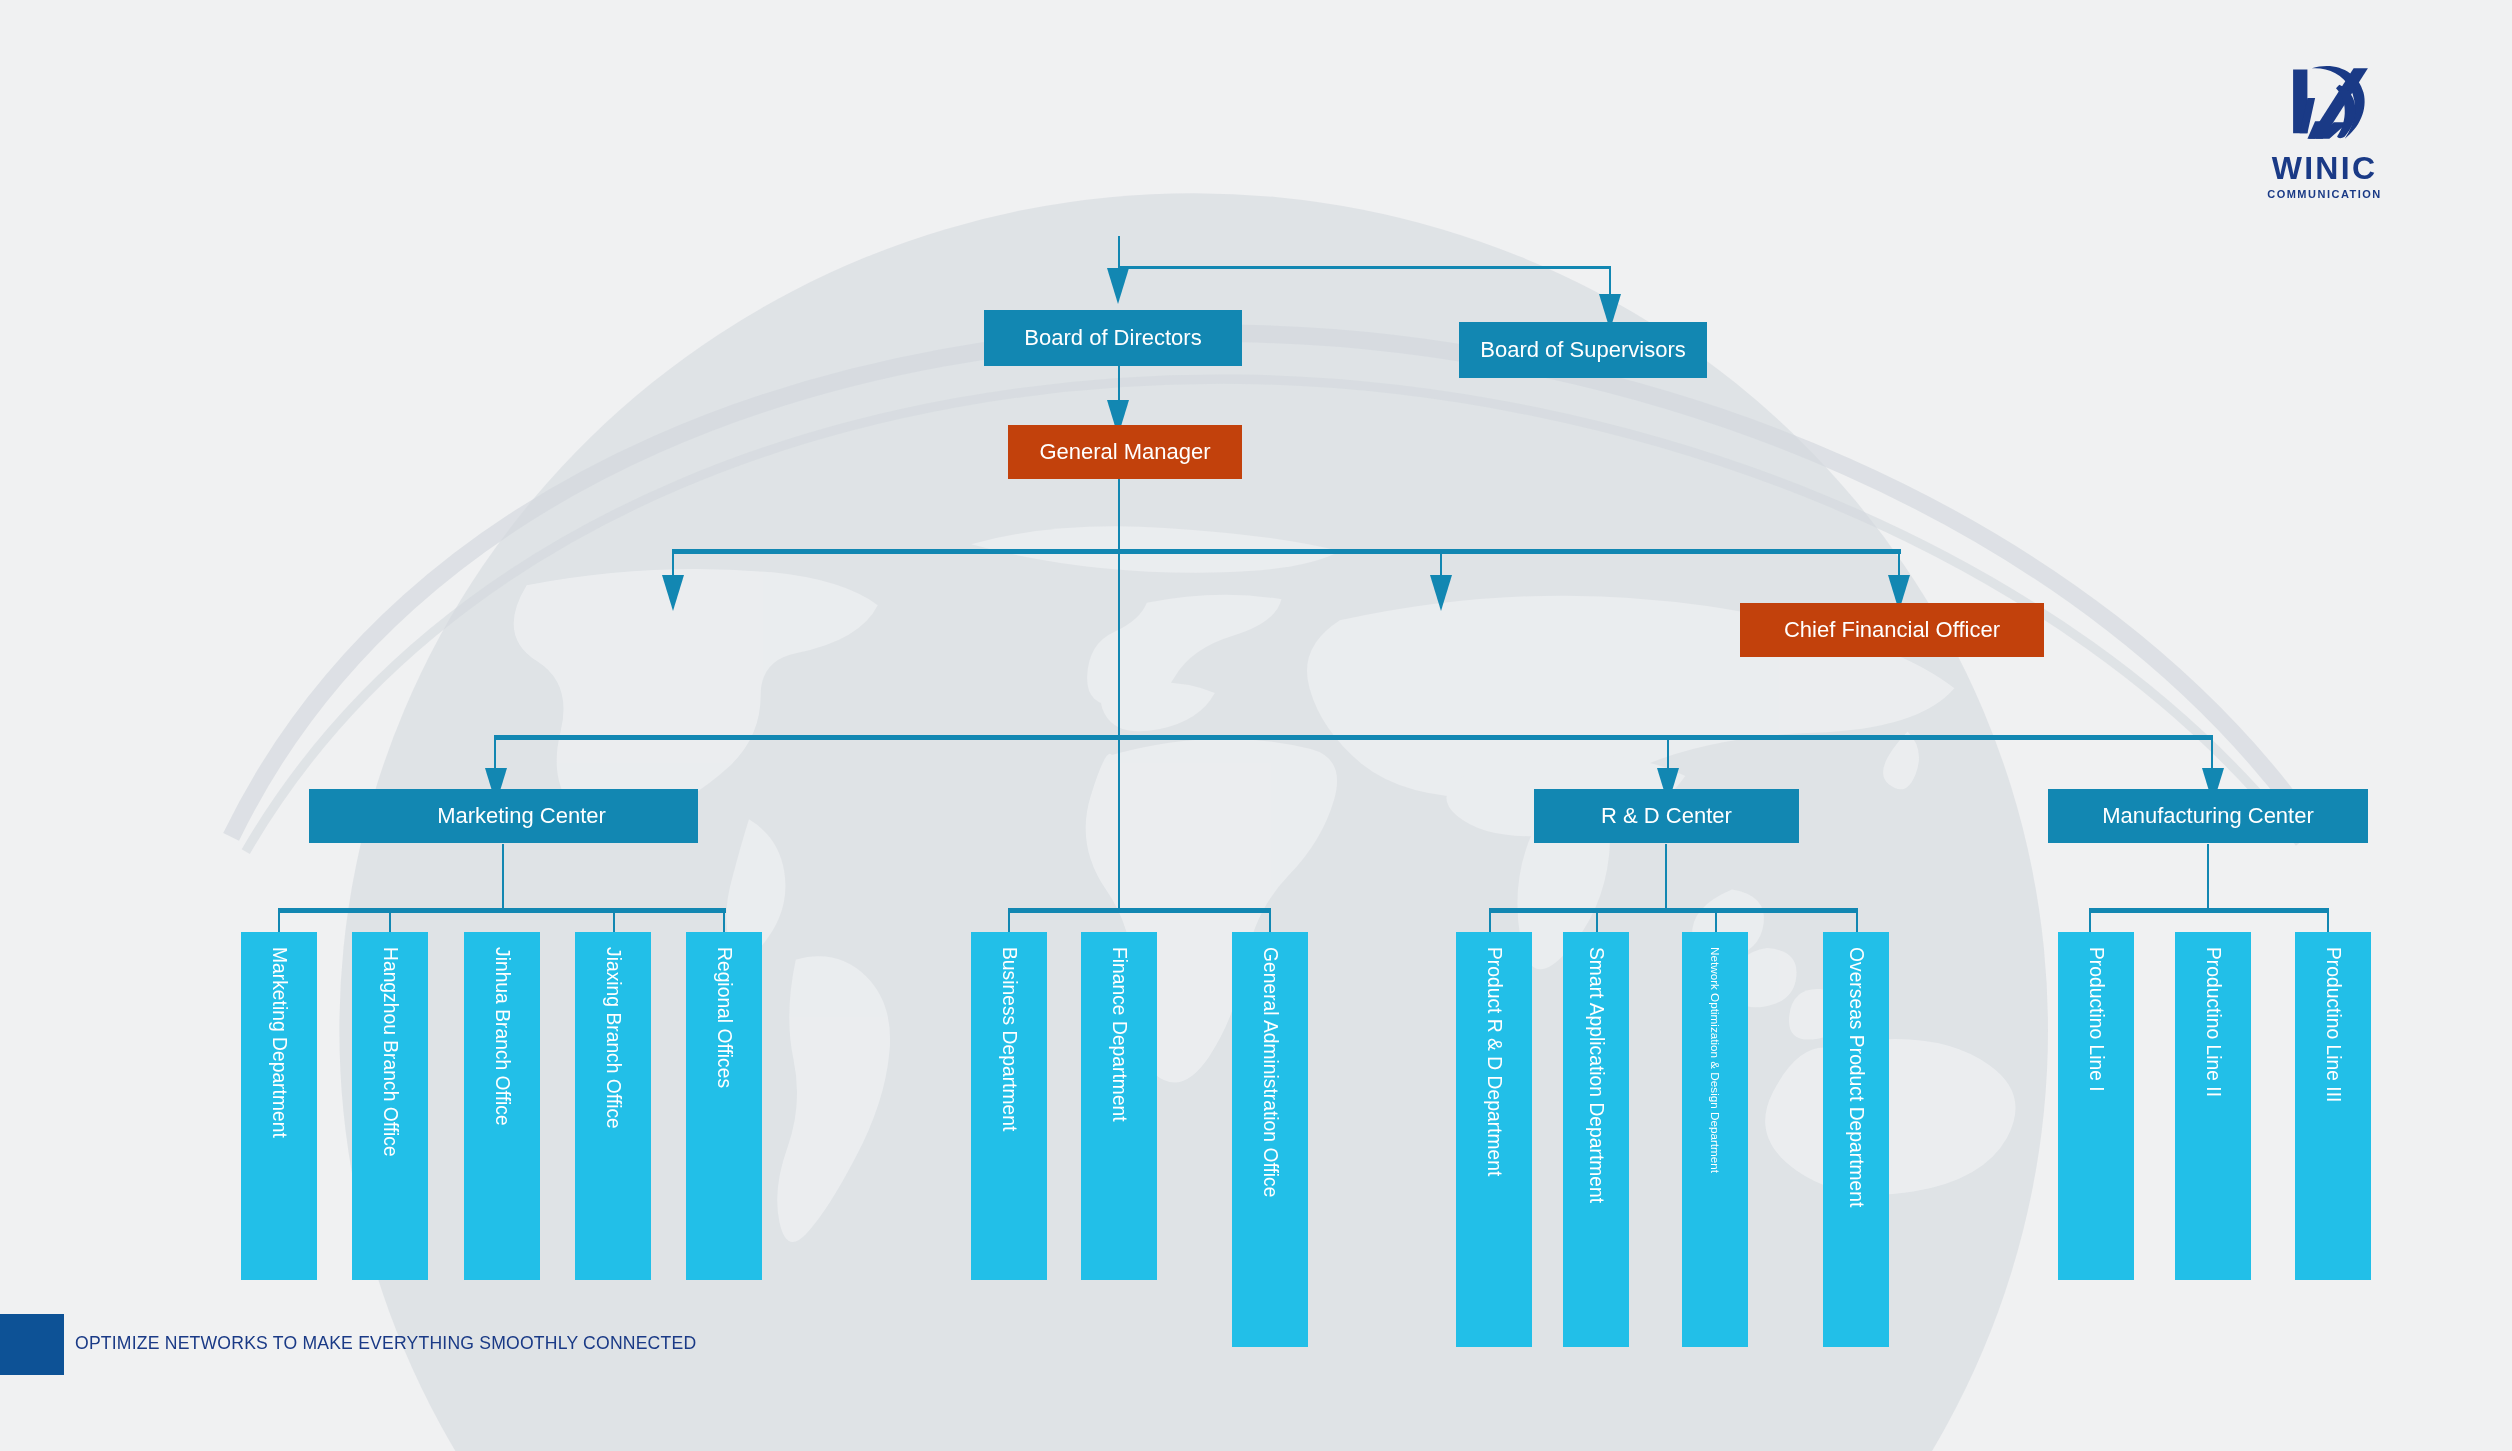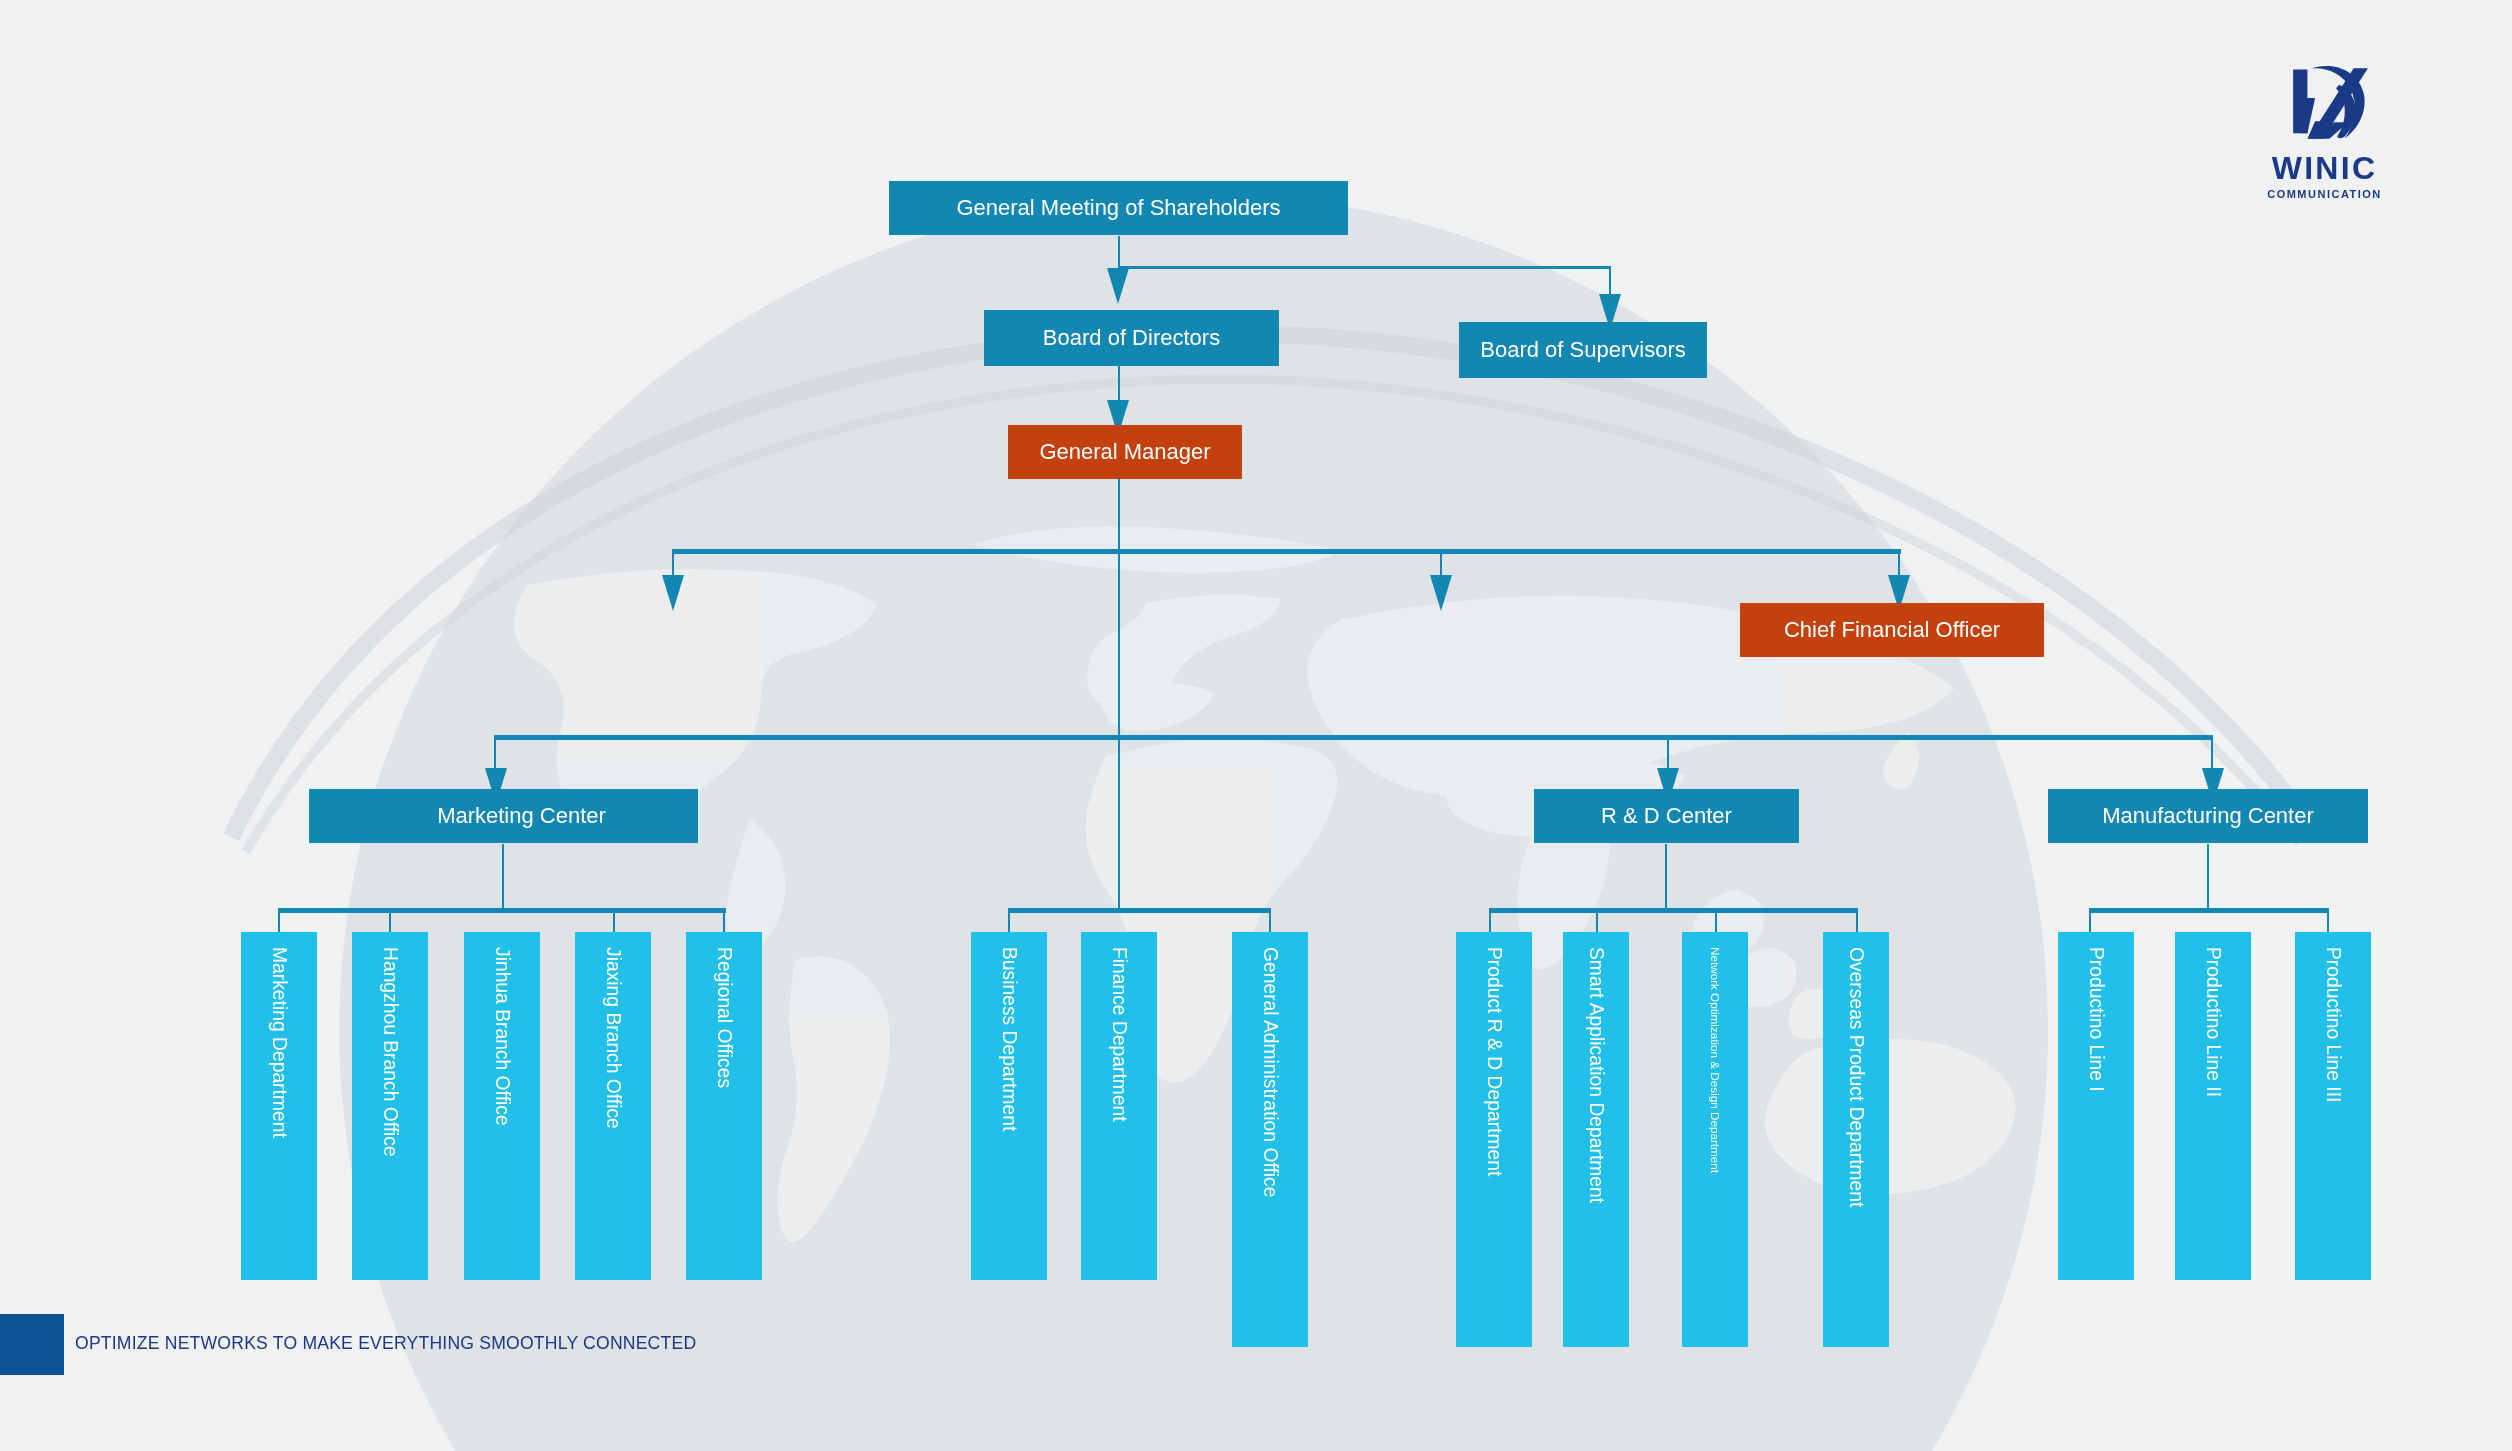--- a/index.html
+++ b/index.html
@@ -121,31 +121,28 @@
         <polygon points="132,22 158,22 76,150 50,150"></polygon>
         <polygon points="96,120 122,120 88,150 62,150"></polygon>
 
         <path d="M106 52 C140 66 146 112 116 146 C110 150 104 150 102 146 C122 116 120 78 100 58 Z"></path>
       </g>
     </svg>
     <div id="logo-word">WINIC</div>
     <div id="logo-sub">COMMUNICATION</div>
   </div>
 
-  <div class="box dark" style="left:889px;top:181px;width:459px;height:54px;">
-    <span class="lbl">General Meeting of Shareholders</span>
-  </div>
 
   <div class="ln vl" style="left:1118px;top:236px;height:32px;"></div>
   <div class="ln hl" style="left:1118px;top:266px;width:492px;"></div>
   <div class="ln vl" style="left:1609px;top:266px;height:28px;"></div>
   <div class="arw thin" style="left:1107px;top:268px;"></div>
   <div class="arw thin" style="left:1599px;top:294px;"></div>
 
-  <div class="box dark" style="left:984px;top:310px;width:295px;height:56px;">
+  <div class="box dark" style="left:984px;top:310px;width:258px;height:56px;">
     <span class="lbl">Board of Directors</span>
   </div>
   <div class="box dark" style="left:1459px;top:322px;width:248px;height:56px;">
     <span class="lbl">Board of Supervisors</span>
   </div>
 
   <div class="ln vl" style="left:1118px;top:366px;height:35px;"></div>
   <div class="arw thin" style="left:1107px;top:400px;"></div>
 
   <div class="box light" style="left:1008px;top:425px;width:234px;height:54px;">

